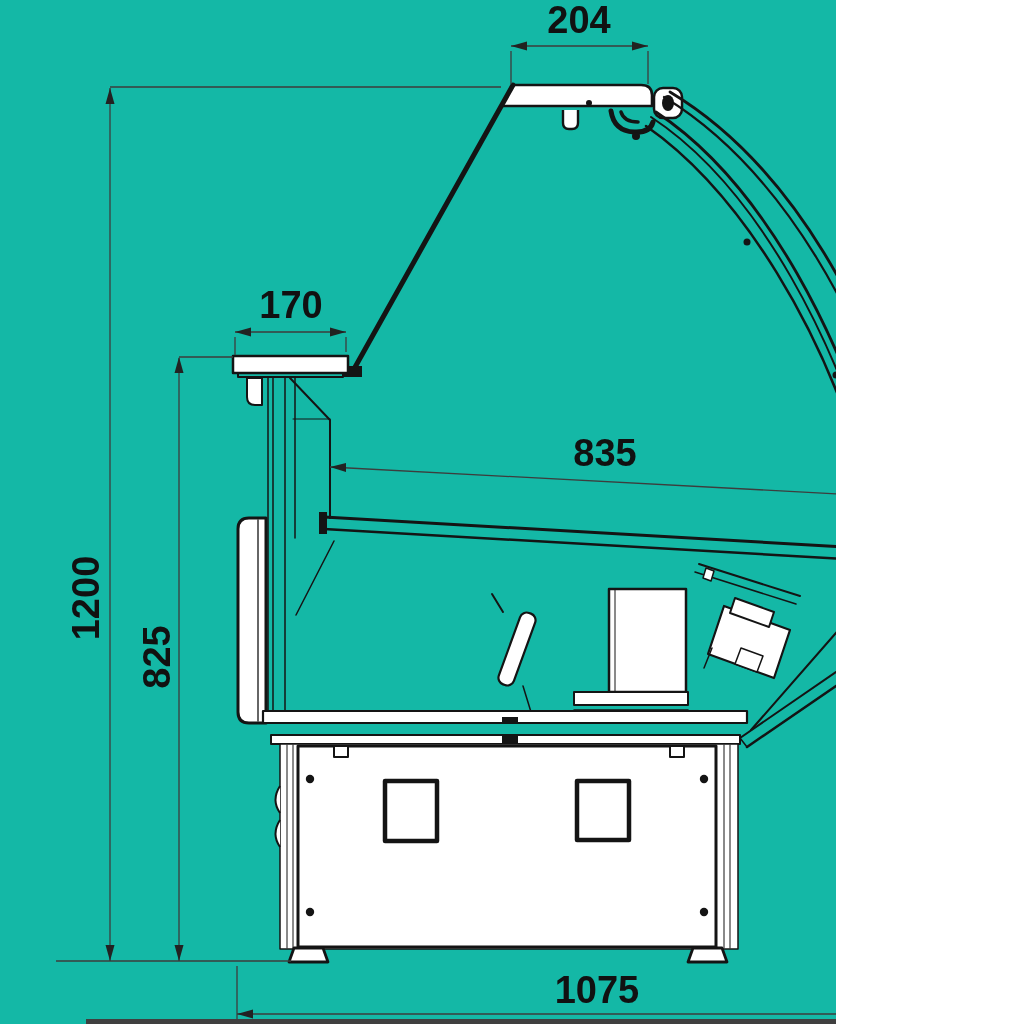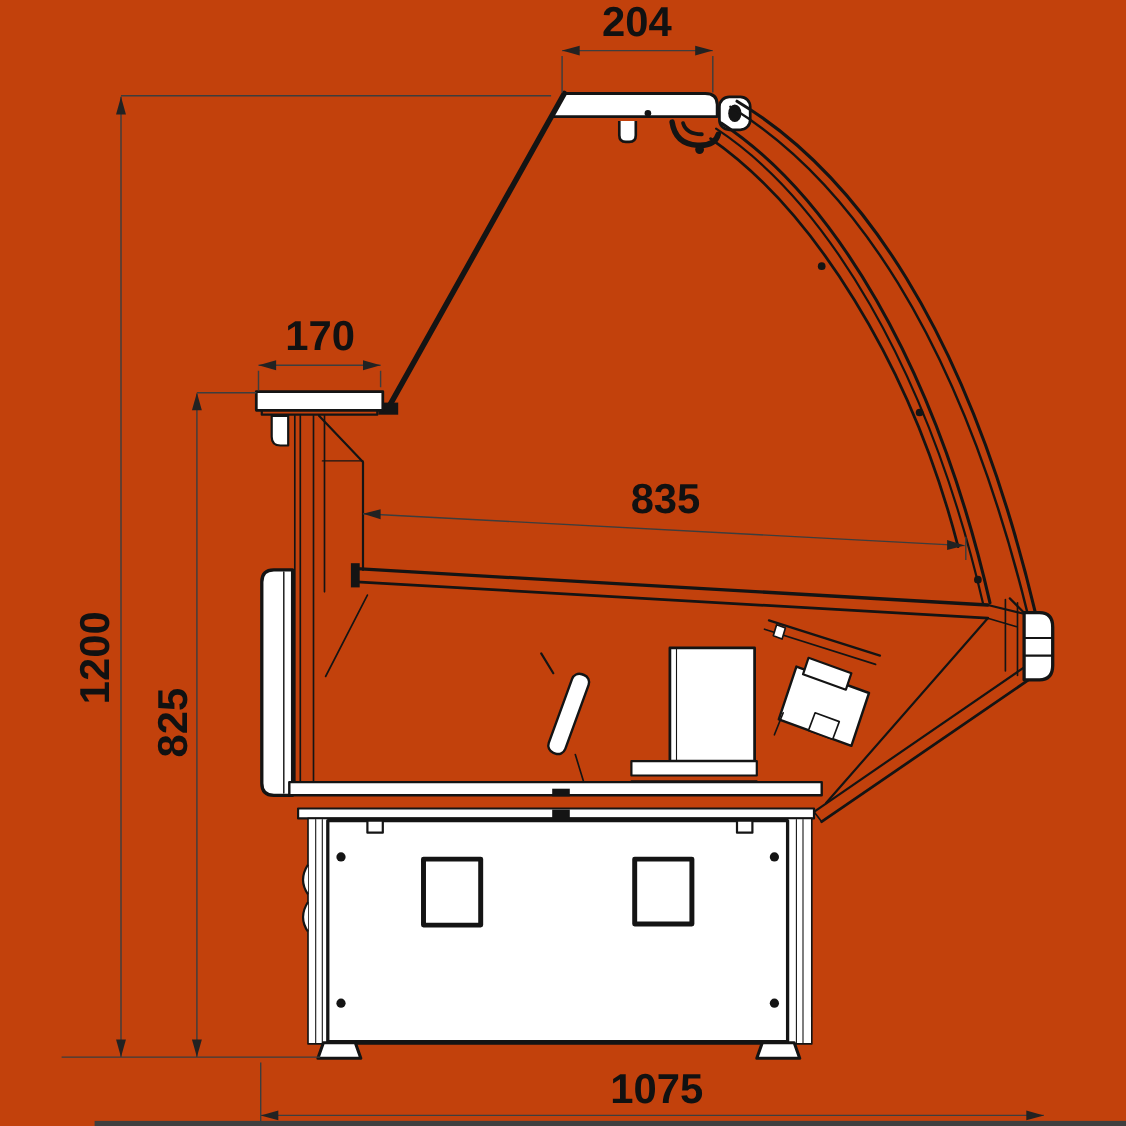--- a/index.html
+++ b/index.html
@@ -1,16 +1,16 @@
 <!DOCTYPE html>
 <html><head>
 <meta charset="utf-8">
 <style>
   html,body{margin:0;padding:0;background:#ffffff;}
-  .canvas{position:relative;width:1024px;height:1024px;background:#c2410c;overflow:hidden;
+  .canvas{position:relative;width:836px;height:1024px;background:#14b8a6;overflow:hidden;
           font-family:"Liberation Sans",sans-serif;}
   svg{position:absolute;left:0;top:0;}
   
   .ln{stroke:#141414;fill:none;stroke-linecap:round;stroke-linejoin:round;}
   .fw{stroke:#141414;fill:#ffffff;stroke-linejoin:round;}
   .fb{fill:#141414;stroke:none;}
   
   .dl{stroke:#3d3d3d;fill:none;stroke-width:1.3;}
   .da{fill:#222222;stroke:none;}
   .dim-label{fill:#111111;font-family:"Liberation Sans",sans-serif;font-weight:bold;

